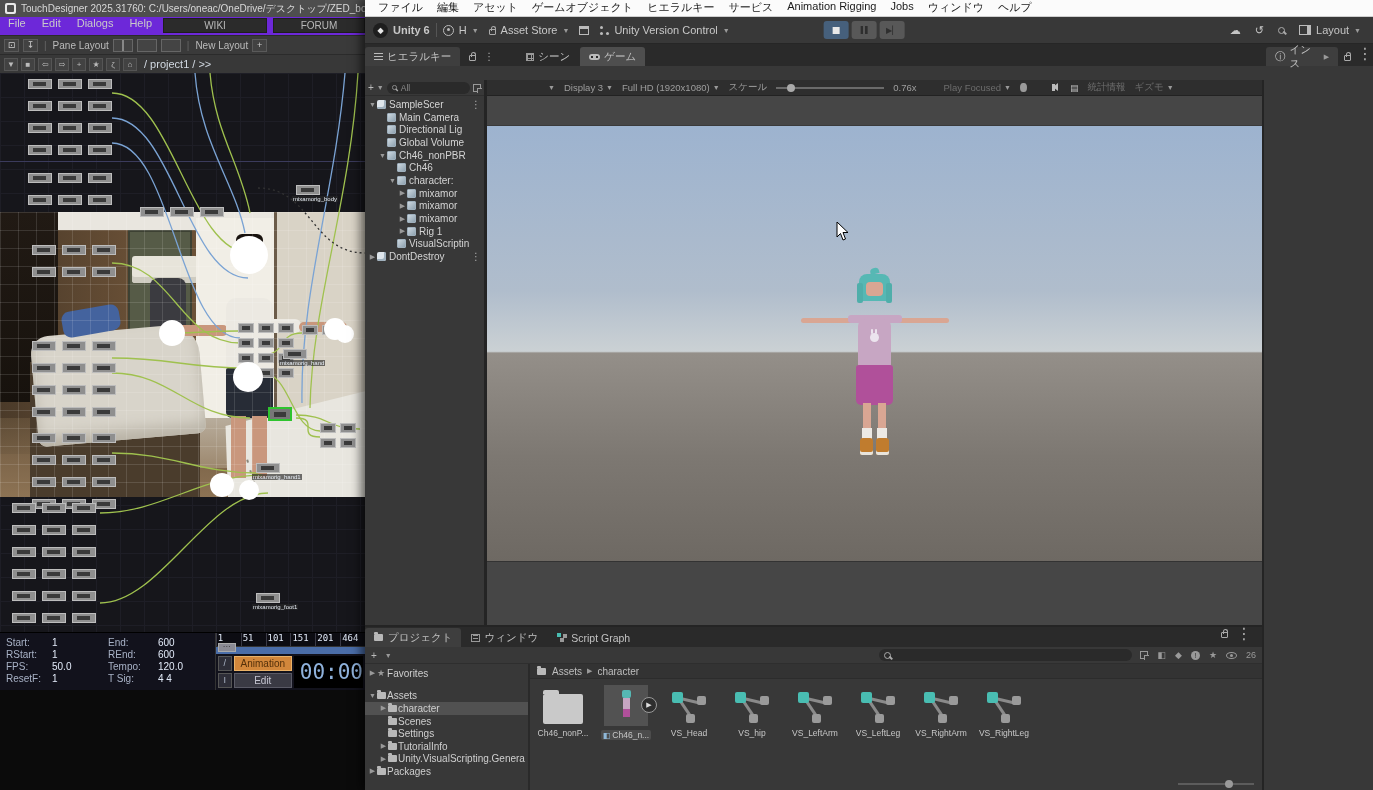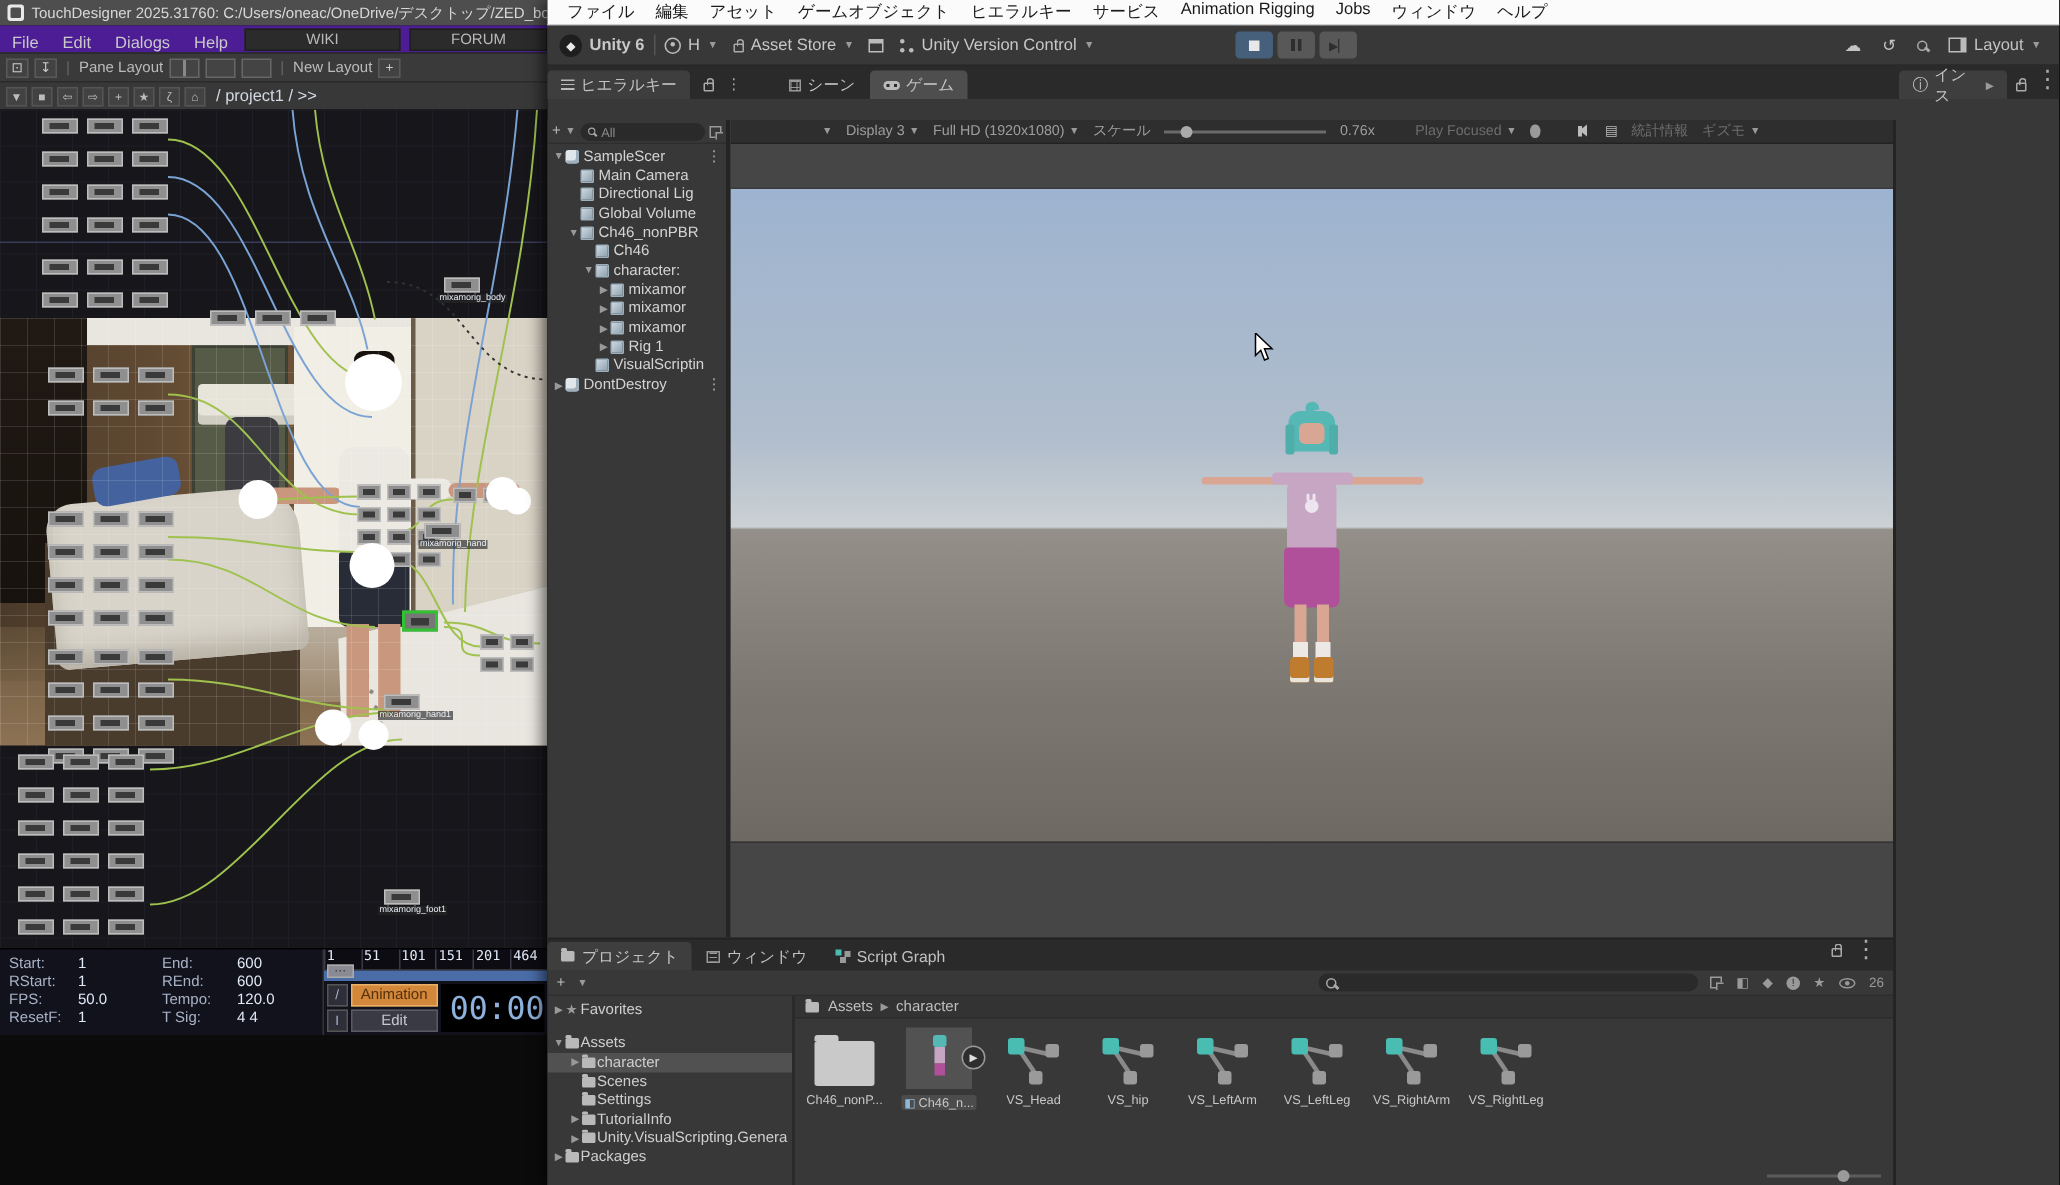--- a/index.html
+++ b/index.html
@@ -4,21 +4,21 @@
 <style>
   *{margin:0;padding:0;box-sizing:border-box;font-family:"Liberation Sans","DejaVu Sans",sans-serif;}
   html,body{background:#000;}
   #app{position:relative;width:1373px;height:790px;overflow:hidden;background:#000;}
 
   
   #td{position:absolute;left:0;top:0;width:365px;height:790px;background:#0c0c0c;overflow:hidden;}
   .td-titlebar{height:17px;background:#4e4e4e;color:#d8d8d8;font-size:10px;display:flex;align-items:center;gap:5px;padding:0 5px;white-space:nowrap;overflow:hidden;}
   .td-app-icon{width:11px;height:11px;background:#e8e8e8;border-radius:2px;flex:0 0 auto;display:inline-block;position:relative;}
   .td-app-icon::before{content:'';position:absolute;inset:2px;background:#4e4e4e;border-radius:1px;}
-  .td-menubar{height:18px;background:#4c1d95;display:flex;align-items:flex-end;font-size:11px;color:#c9c9c9;overflow:hidden;}
+  .td-menubar{height:18px;background:#6d28d9;display:flex;align-items:flex-start;font-size:11px;color:#c9c9c9;overflow:hidden;}
   .tdm{padding:0 8px;cursor:default;}
   .tdlink{flex:0 0 auto;text-align:center;background:#2b2b2b;border:1px solid #1e1e1e;color:#b9b9b9;font-size:10px;margin:1px 3px;padding:1px 0;}
   .tdlink.w1{width:104px}.tdlink.w2{width:92px}
   .td-toolbar{height:19px;background:#3a3a3a;border-top:1px solid #2b2b2b;display:flex;align-items:center;font-size:10px;color:#bbb;gap:4px;padding:0 4px;overflow:hidden;}
   .tico{width:15px;height:13px;border:1px solid #5a5a5a;background:#424242;color:#ccc;font-size:9px;line-height:11px;text-align:center;display:inline-block;}
   .sep{color:#666;padding:0 2px;}
   .plbtn{width:20px;height:13px;border:1px solid #666;background:#444;display:inline-block;}
   .pl1{background:#444 linear-gradient(90deg,transparent 46%,#888 46%,#888 54%,transparent 54%);}
   .pl2{background:#444 linear-gradient(0deg,transparent 46%,#888 46%,#888 54%,transparent 54%),linear-gradient(90deg,transparent 46%,#888 46%,#888 54%,transparent 54%);}
   .pl3{background:#444 linear-gradient(0deg,transparent 30%,#888 30%,#888 40%,transparent 40%,transparent 60%,#888 60%,#888 70%,transparent 70%),linear-gradient(90deg,transparent 46%,#888 46%,#888 54%,transparent 54%);}

